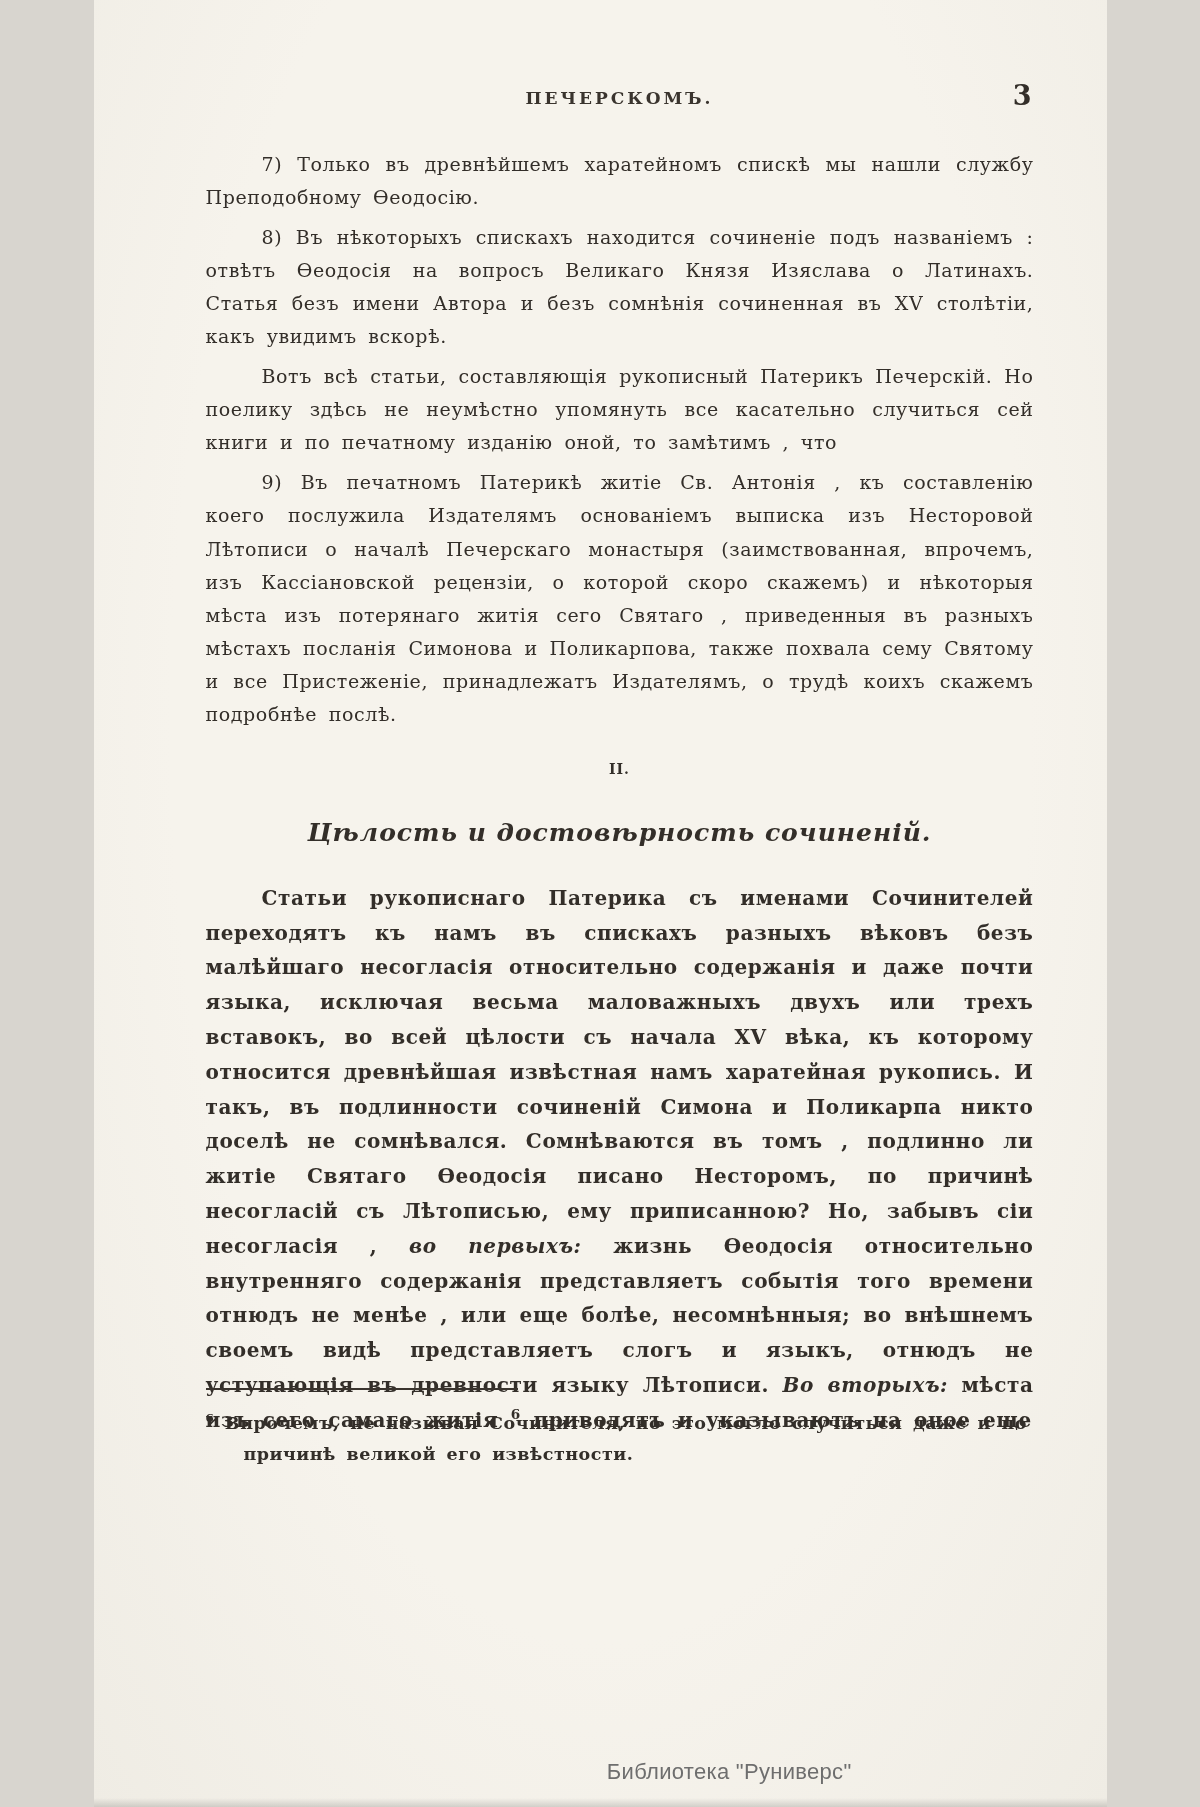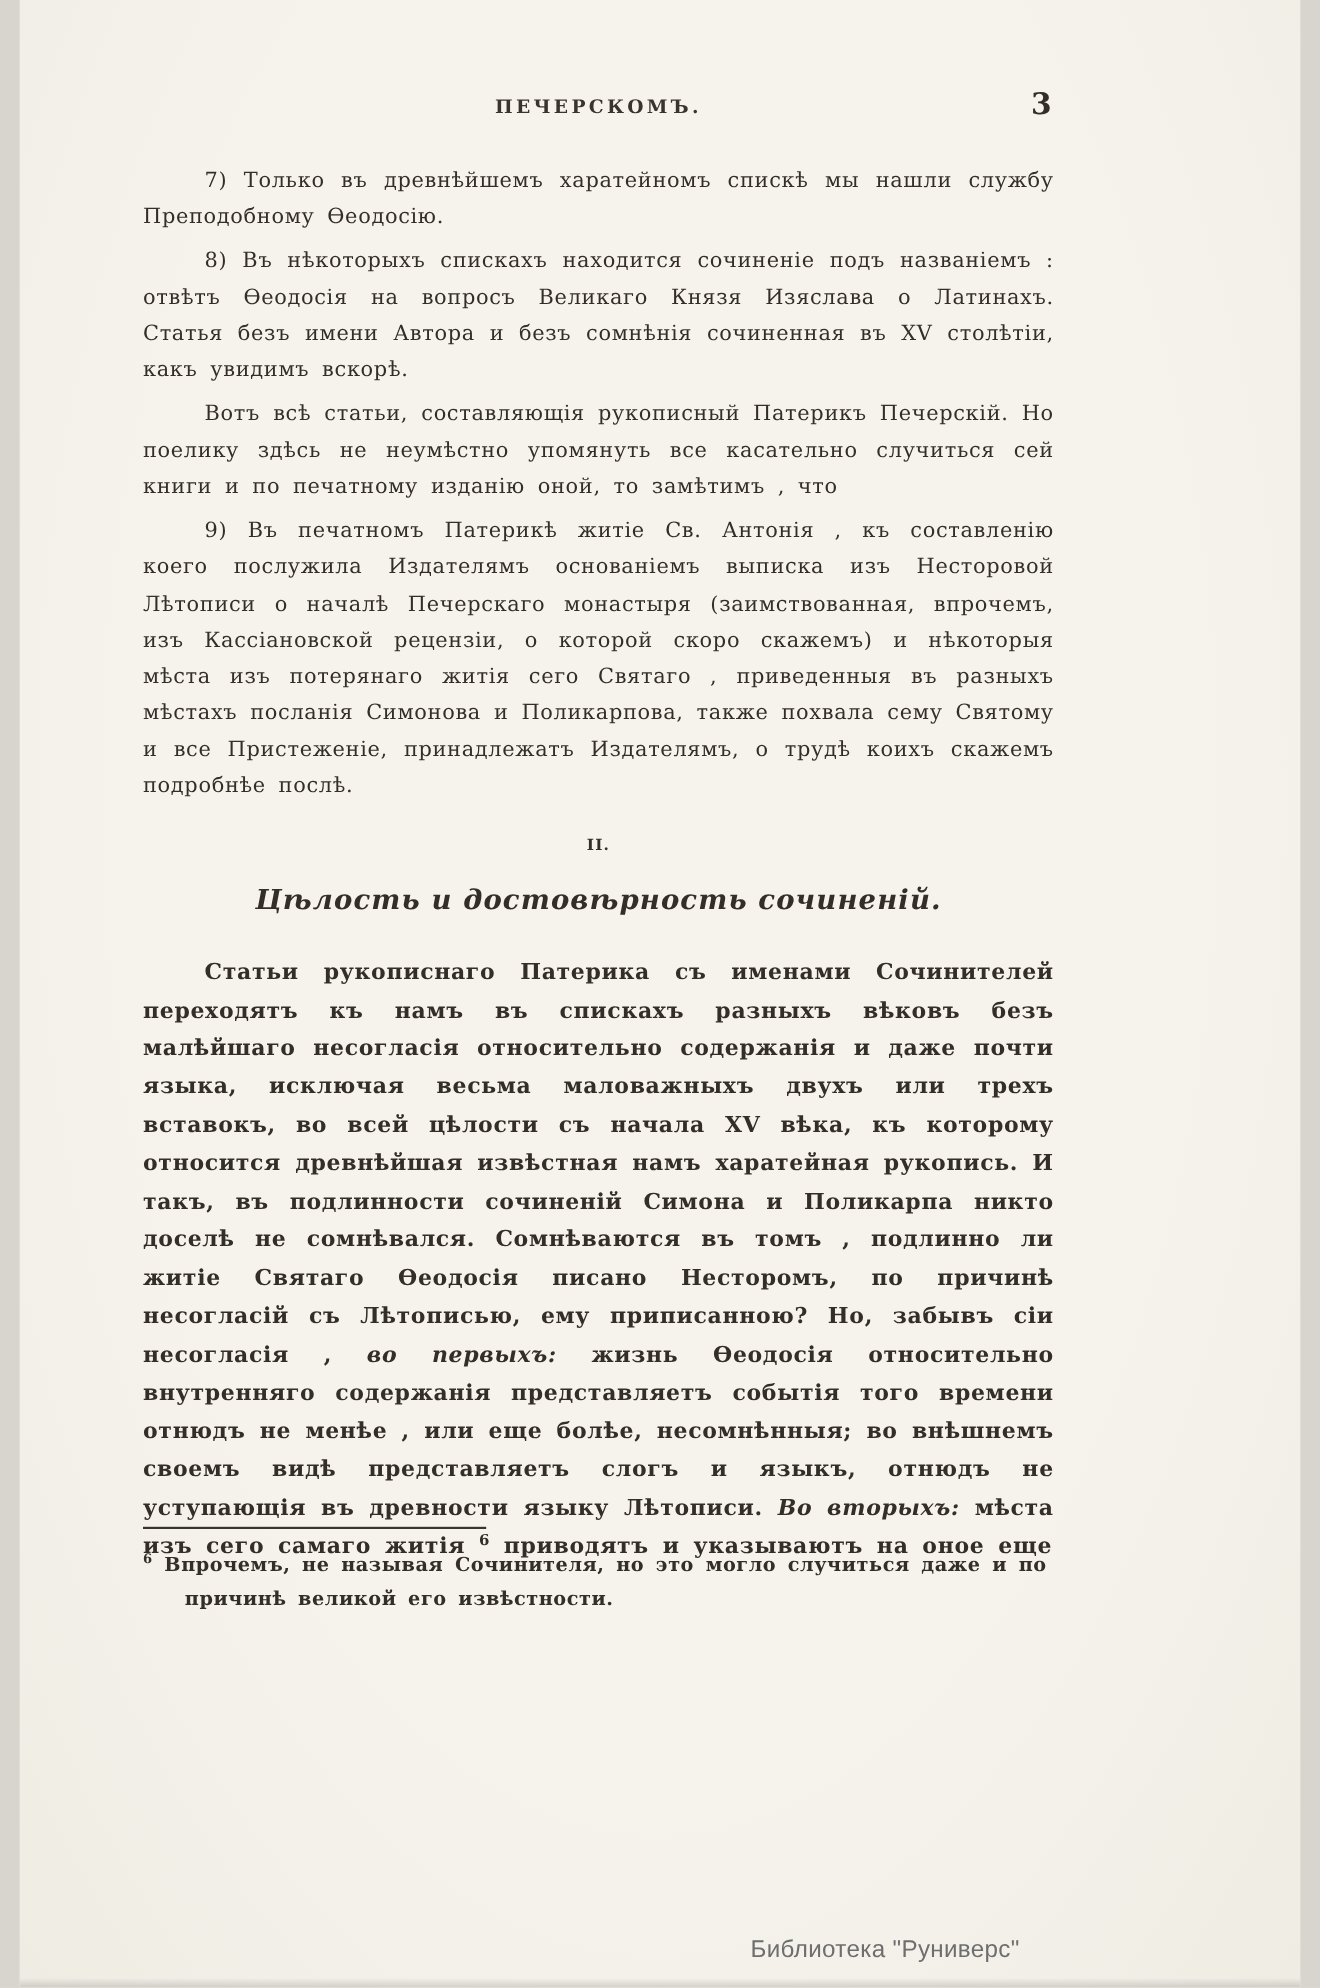--- a/index.html
+++ b/index.html
@@ -1,19 +1,19 @@
 <!DOCTYPE html>
 <html><head>
 <meta charset="utf-8">
 <style>
   * { box-sizing: border-box; }
   html, body { margin: 0; padding: 0; background: #d8d5cf; }
   .page {
     position: relative;
-    width: 1164px;
+    width: 1013px;
     height: 1807px;
     margin: 0 auto;
     background: #f4f1ea;
     background-image: radial-gradient(ellipse at 50% 40%, #f6f3ec 60%, #efece4 100%);
     font-family: "DejaVu Serif", serif;
     color: #332e29;
     overflow: hidden;
   }
   .page::after {
     content: "";
@@ -58,21 +58,21 @@
     letter-spacing: 0.6px;
   }
   .section-number {
     margin-top: 30px;
     text-align: center;
     font-size: 14px;
     font-weight: 700;
     letter-spacing: 1px;
   }
   .section-heading {
-    margin-top: 26px;
+    margin-top: 41px;
     margin-bottom: 34px;
     text-align: center;
     font-style: italic;
     font-size: 25px;
     font-weight: 700;
     letter-spacing: 1px;
   }
   .body-para {
     margin: 0;
     font-size: 20px;

